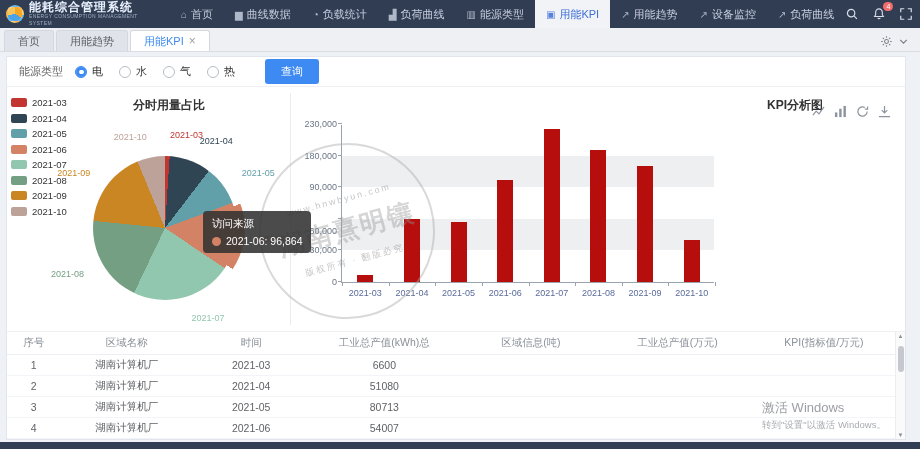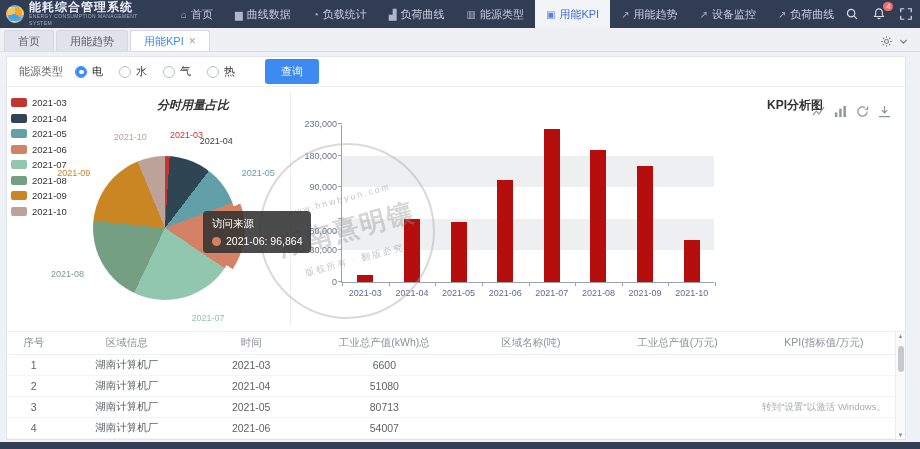--- a/index.html
+++ b/index.html
@@ -46,21 +46,21 @@
   .radio .rc { width:12px; height:12px; border-radius:50%; border:1px solid #b8bdc6; background:#fff; }
   .radio.on .rc { border-color:#3d8af2; background:#3d8af2; box-shadow:inset 0 0 0 3px #3d8af2, inset 0 0 0 8px #fff; position:relative; }
   .radio.on .rc::after { content:""; position:absolute; left:3.5px; top:3.5px; width:4px; height:4px; border-radius:50%; background:#fff; }
   .radio .rl { margin-left:5px; color:#333; }
   .query-btn { margin-left:14px; background:#3d8af2; color:#fff; border:none; border-radius:3px; font-size:11px; padding:5px 16px; cursor:pointer; }
 
   
   .charts { position:relative; height:244px; flex:none; }
   .chart-divider { position:absolute; left:283px; top:6px; bottom:6px; width:1px; background:#ececec; }
   .chart-title { position:absolute; font-size:12px; font-weight:bold; color:#333; text-align:center; }
-  .pie-title { left:76px; top:10px; width:220px;font-style:italic; }
+  .pie-title { left:52px; top:10px; width:220px; }
   .bar-title { left:284px; top:10px; width:440px; }
   .legend { position:absolute; left:4px; top:10px; display:flex; flex-direction:column; gap:4.5px; }
   .legend-item { display:flex; align-items:center; gap:5px; cursor:pointer; }
   .legend-swatch { width:16px; height:9px; border-radius:2px; }
   .legend-label { font-size:9.5px; color:#333; }
   .pie-area { position:absolute; left:0; top:0; width:300px; height:244px; }
   .pie, .pie-hi { position:absolute; left:86px; top:69px; width:144px; height:144px; border-radius:50%; }
   .plabel { position:absolute; font-size:9px; white-space:nowrap; }
   .bar-section { position:absolute; left:284px; top:0; right:0; bottom:0; }
   .toolbox { position:absolute; right:14px; top:18px; display:flex; gap:9px; color:#8d949e; }
@@ -370,24 +370,24 @@
               <col style="width:15%">
               <col style="width:13%">
               <col style="width:17%">
               <col style="width:16%">
               <col style="width:17%">
               <col style="width:16%">
           </colgroup>
           <thead>
               <tr id="tblHead">
                 <th>序号</th>
-                <th>区域信息</th>
+                <th>区域名称</th>
                 <th>时间</th>
                 <th>工业总产值(kWh)总</th>
-                <th>区域名称(吨)</th>
+                <th>区域信息(吨)</th>
                 <th>工业总产值(万元)</th>
                 <th>KPI(指标值/万元)</th>
               </tr>
             </thead>
           <tbody id="tblBody">
               <tr>
                 <td>1</td>
                 <td>湖南计算机厂</td>
                 <td>2021-03</td>
                 <td>6600</td>
@@ -437,17 +437,18 @@
           <span class="scroll-arrow" style="top:1px;">▲</span>
           <span class="scroll-thumb"></span>
           <span class="scroll-arrow" style="bottom:1px;">▼</span>
         </div>
       </div>
 
     </main>
   </div>
 
   <div class="win-activate">
+    <div class="l1">激活 Windows</div>
     <div class="l2">转到"设置"以激活 Windows。</div>
   </div>
 
   <div class="bottom-strip"></div>
 </div>
 
 </body></html>

